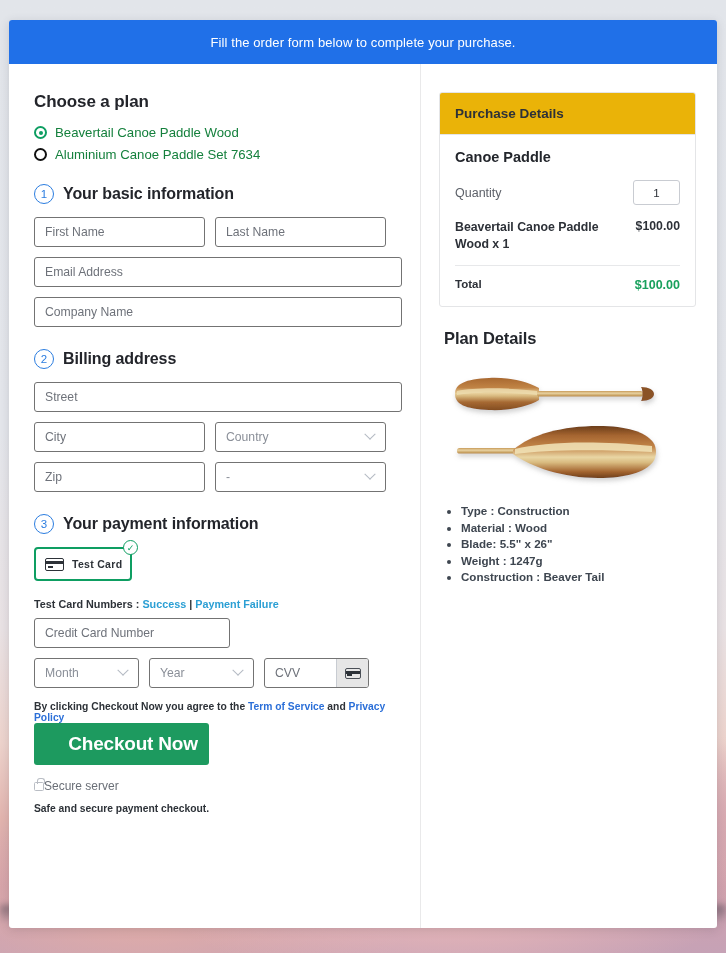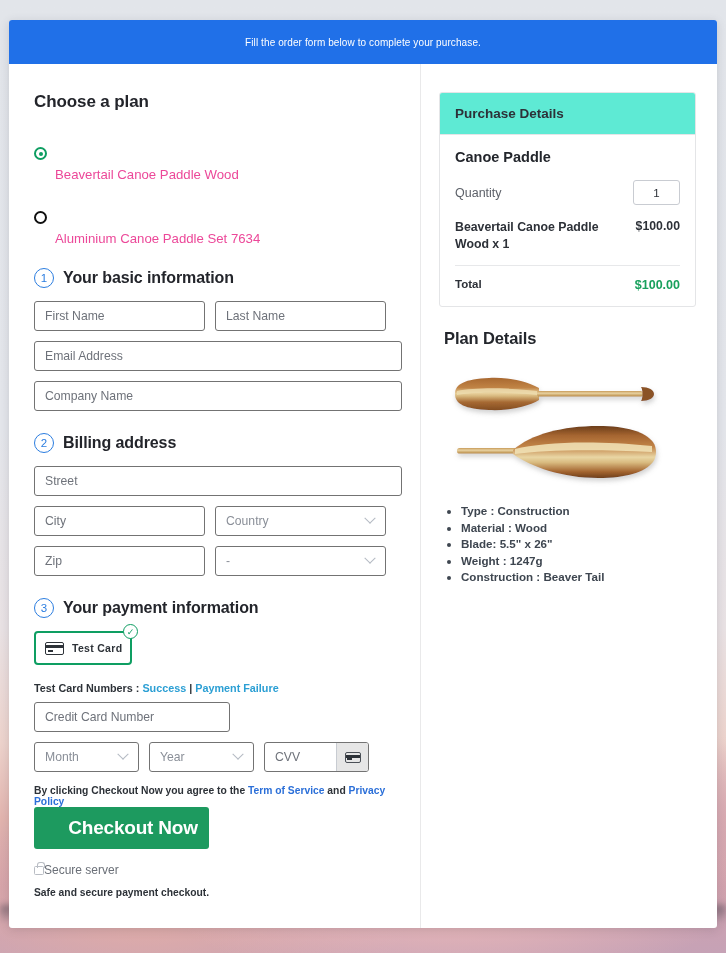--- a/index.html
+++ b/index.html
@@ -64,21 +64,21 @@
     overflow: hidden;
   }
 
   .banner {
     height: 44px;
     background: #2070e8;
     color: #ffffff;
     display: flex;
     align-items: center;
     justify-content: center;
-    font-size: 10px;
+    font-size: 13px;
     letter-spacing: .1px;
   }
 
   .body-wrap {
     display: flex;
     height: 864px;
   }
 
   .col-left {
     width: 412px;
@@ -119,22 +119,21 @@
   .radio.sel::after {
     content: "";
     position: absolute;
     left: 2.5px; top: 2.5px;
     width: 4px; height: 4px;
     border-radius: 50%;
     background: #0e9e62;
   }
   .radio-label {
     font-size: 13.2px;
-    color: #ec4899;
-    margin-top: 42px;
+    color: #15803d;
   }
 
   .step-head {
     display: flex;
     align-items: center;
     margin: 22px 0 13px 0;
   }
   .step-num {
     width: 20px; height: 20px;
     border-radius: 50%;
@@ -277,21 +276,21 @@
   .secure-txt { font-size: 12px; color: #6a6f77; }
   .safe-txt { font-size: 10.3px; font-weight: bold; color: #2d3238; }
 
   
   .pd-box {
     border: 1px solid #e4e5e7;
     border-radius: 3px;
     overflow: hidden;
   }
   .pd-head {
-    background: #5eead4;
+    background: #eab308;
     border-bottom: 1px solid #e4e5e7;
     padding: 13px 15px;
     font-size: 13.5px;
     font-weight: bold;
     color: #2d3138;
   }
   .pd-body { padding: 14px 15px 14px 15px; }
   .pd-prod {
     font-size: 14.5px;
     font-weight: bold;

